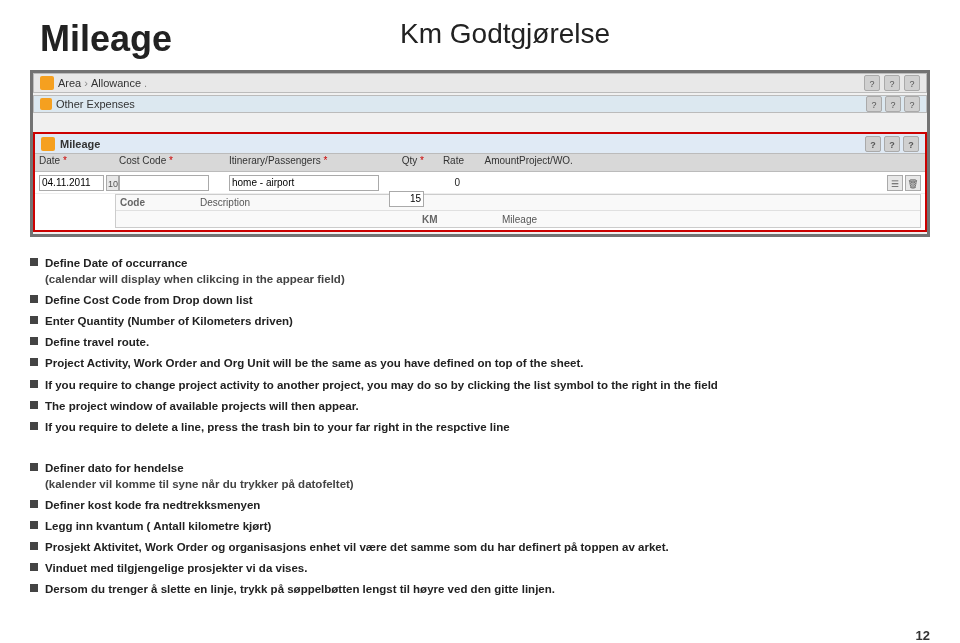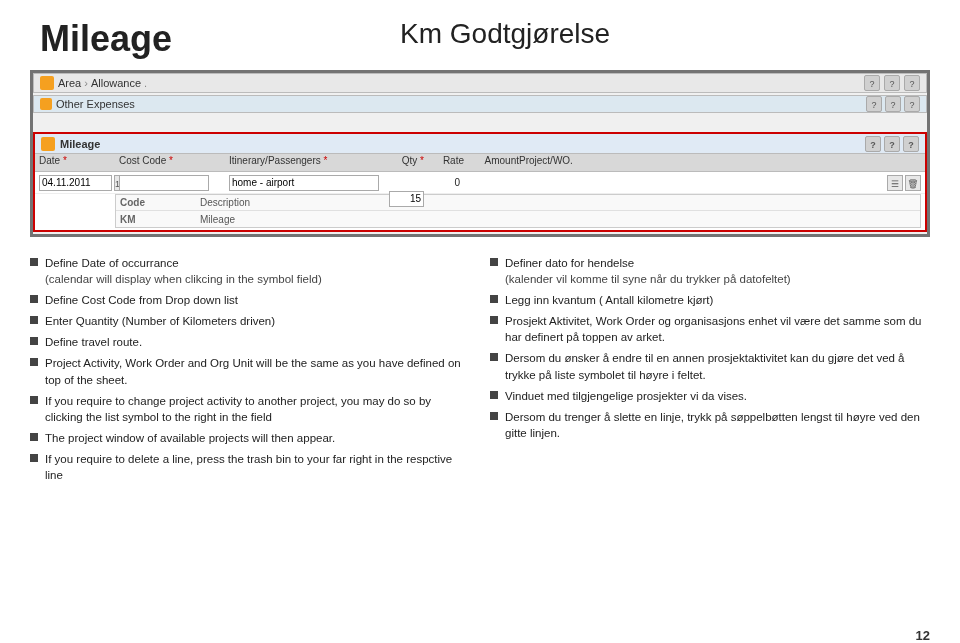--- a/index.html
+++ b/index.html
@@ -166,21 +166,21 @@
       height: 22px;
     }
     .cell { overflow: hidden; white-space: nowrap; }
     .input-cell {
       border: 1px solid #aaa;
       background: #fff;
       height: 16px;
       padding: 0 2px;
       font-size: 10px;
     }
-    .date-input { width: 73px; }
+    .date-input { width: 65px; }
     .date-btn {
       width: 38px; height: 16px;
       background: #e8e8e8;
       border: 1px solid #aaa;
       font-size: 9px;
       text-align: right;
       line-height: 16px;
       color: #555;
       display: inline-block;
     }
@@ -208,29 +208,31 @@
       border: 1px solid #ccc;
       background: #f9f9f9;
       font-size: 10px;
     }
     .sub-row {
       display: flex;
       border-bottom: 1px solid #e0e0e0;
       height: 16px;
       align-items: center;
     }
-    .sub-row:last-child { border-bottom: none; }
+    .sub-row:last-child { border-bottom: none; justify-content: center; }
     .sub-col-code { width: 80px; padding-left: 4px; font-weight: bold; color: #666; }
     .sub-col-desc { width: 120px; padding-left: 4px; color: #555; }
 
     
     .content-area {
       display: flex;
+      flex-direction: column;
       padding: 8px 30px 0 30px;
       gap: 20px;
+      font-weight: bold;
     }
     .left-col { flex: 1; }
     .right-col { flex: 1; }
 
     
     .bullet-list { list-style: none; padding: 0; }
     .bullet-list li {
       display: flex;
       align-items: flex-start;
       margin-bottom: 5px;
@@ -361,21 +363,21 @@
   </div>
 </div>
 
 <div class="content-area">
 
   <div class="left-col">
     <ul class="bullet-list" id="left-bullets">
         <li>
           <span class="bullet-square"></span>
       <span class="bullet-text">
-        Define Date of occurrance<span class="sub-text">(calendar will display when clikcing in the symbol field)</span>
+        Define Date of occurrance<span class="sub-text">(calendar will display when clikcing in the appear field)</span>
       </span>
         </li>
         <li>
           <span class="bullet-square"></span>
       <span class="bullet-text">
         Define Cost Code from Drop down list
       </span>
         </li>
         <li>
           <span class="bullet-square"></span>
@@ -420,33 +422,33 @@
     <ul class="bullet-list" id="right-bullets">
         <li>
           <span class="bullet-square"></span>
       <span class="bullet-text">
         Definer dato for hendelse<span class="sub-text">(kalender vil komme til syne når du trykker på datofeltet)</span>
       </span>
         </li>
         <li>
           <span class="bullet-square"></span>
       <span class="bullet-text">
+        Definer kost kode fra nedtrekksmenyen
+      </span>
+        </li>
+        <li>
+          <span class="bullet-square"></span>
+      <span class="bullet-text">
         Legg inn kvantum ( Antall kilometre kjørt)
       </span>
         </li>
         <li>
           <span class="bullet-square"></span>
       <span class="bullet-text">
         Prosjekt Aktivitet, Work Order og organisasjons enhet vil være det samme som du har definert på toppen av arket.
-      </span>
-        </li>
-        <li>
-          <span class="bullet-square"></span>
-      <span class="bullet-text">
-        Dersom du ønsker å endre til en annen prosjektaktivitet kan du gjøre det ved å trykke på liste symbolet til høyre i feltet.
       </span>
         </li>
         <li>
           <span class="bullet-square"></span>
       <span class="bullet-text">
         Vinduet med tilgjengelige prosjekter vi da vises.
       </span>
         </li>
         <li>
           <span class="bullet-square"></span>

